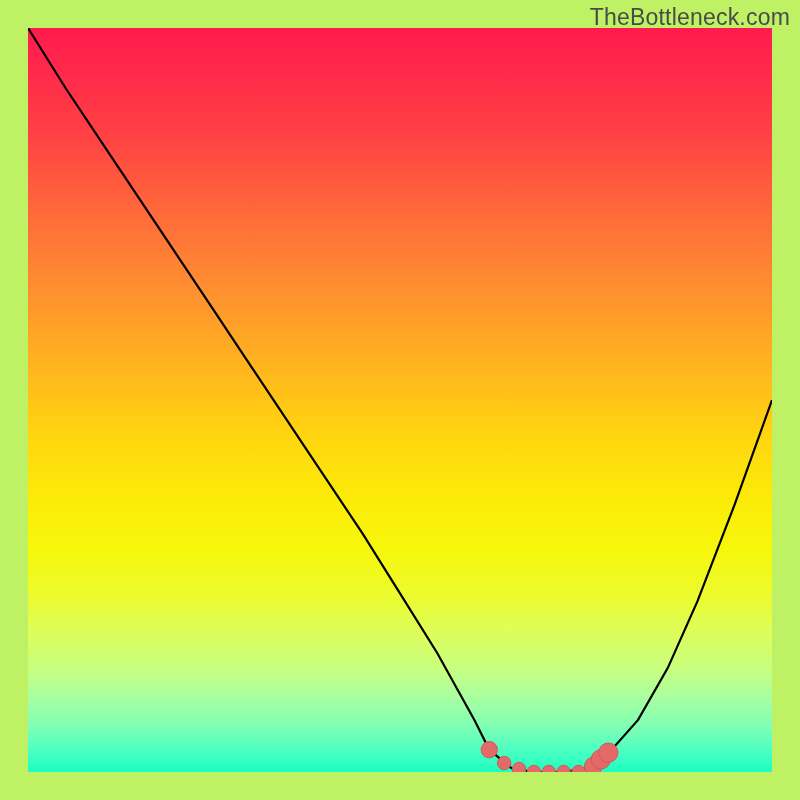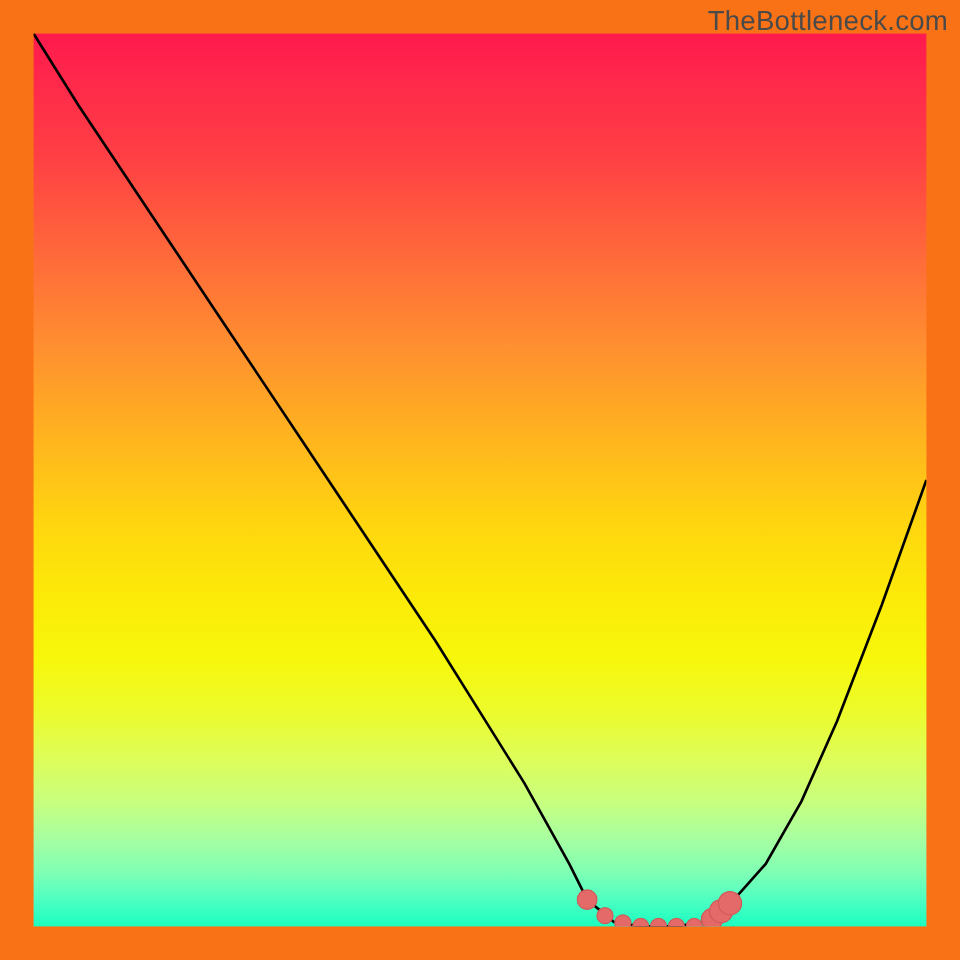--- a/index.html
+++ b/index.html
@@ -10,21 +10,21 @@
     background: #000;
     font-family: Arial, Helvetica, sans-serif;
     overflow: hidden;
   }
   .frame {
     position: absolute;
     left: 0;
     top: 0;
     width: 800px;
     height: 800px;
-    background: #f97316;
+    background: #bef264;
   }
   .plot {
     position: absolute;
     left: 28px;
     top: 28px;
     width: 744px;
     height: 744px;
     
     background: linear-gradient(to bottom,
       #ff1a4d 0%,

